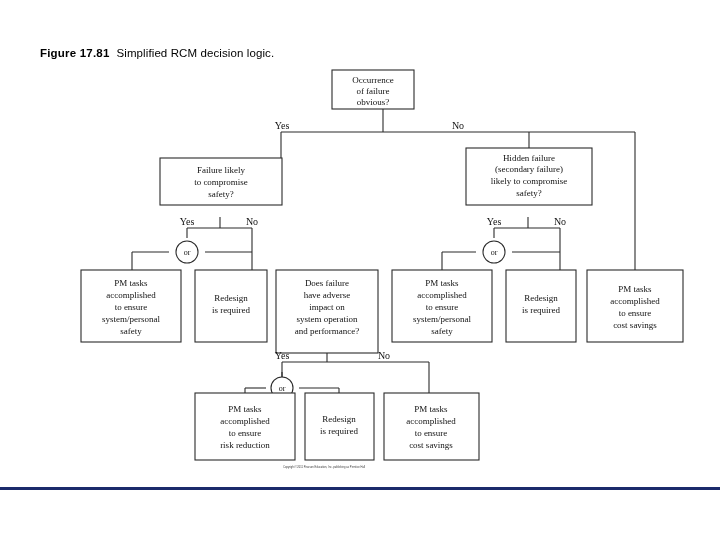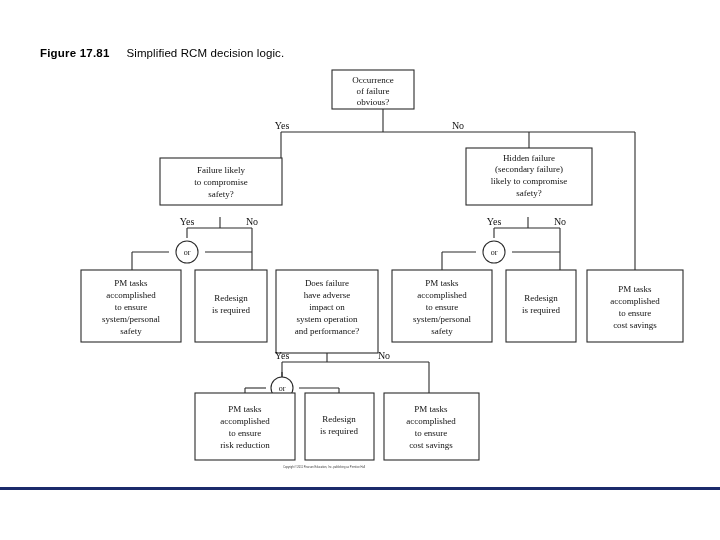--- a/index.html
+++ b/index.html
@@ -9,21 +9,21 @@
     font-family:"Liberation Sans", sans-serif;
     overflow:hidden;
     position:relative;
   }
   
   #caption{
     position:absolute;left:40px;top:47px;
     font-size:11.5px;color:#000;white-space:nowrap;
   }
   #caption .figlabel{font-weight:bold;letter-spacing:.2px;}
-  #caption .figtext{margin-left:17px;letter-spacing:.1px;}
+  #caption .figtext{margin-left:7px;letter-spacing:.1px;}
 
   
   #diagram{
     position:absolute;left:0;top:60px;width:720px;height:420px;padding-left:24px;
   }
   #diagram svg{display:block;}
 
   .boxtext{
     font-family:"Liberation Serif", serif;
     font-size:9px;

